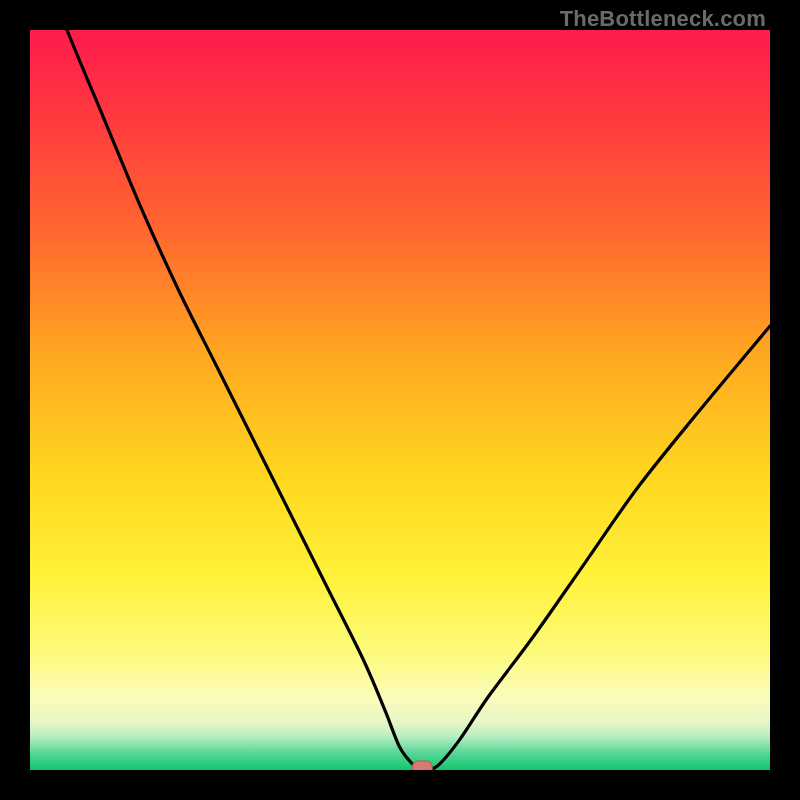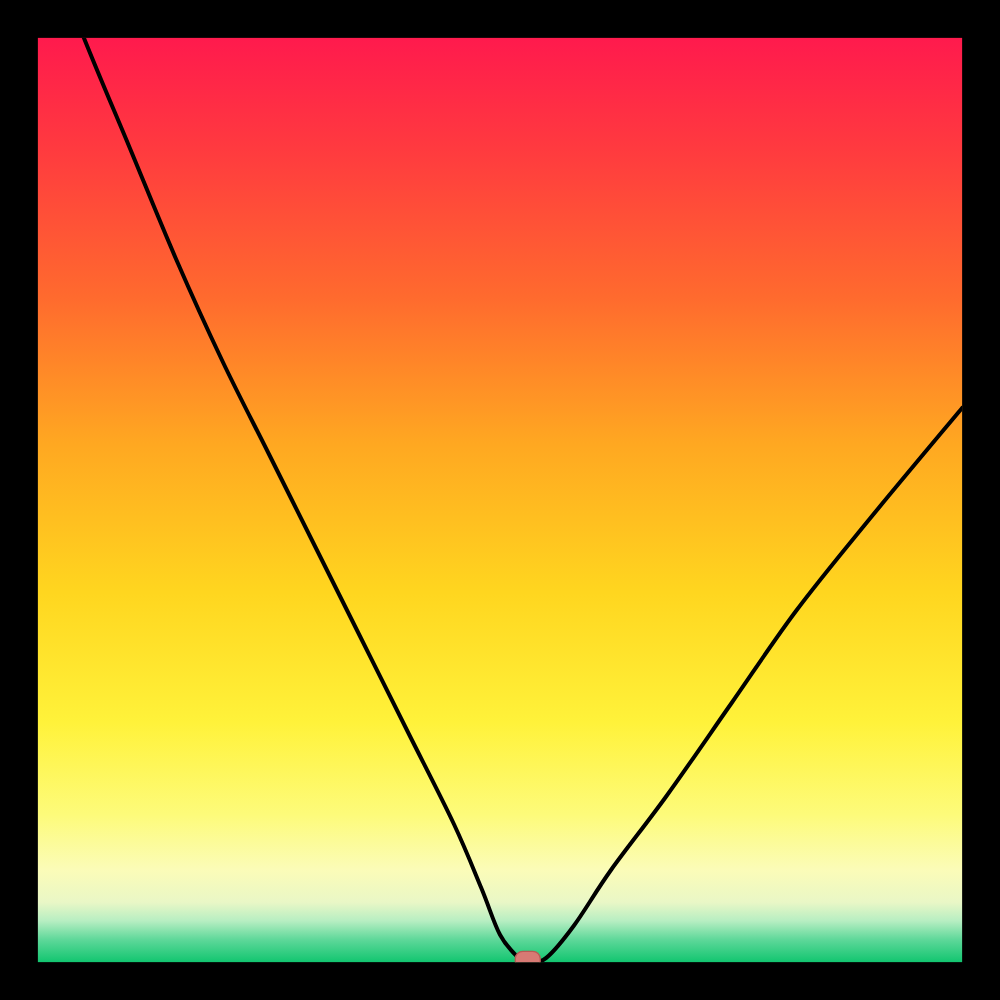--- a/index.html
+++ b/index.html
@@ -76,14 +76,15 @@
       <rect x="0" y="0" width="740" height="740" fill="url(#heat)"></rect>
     </svg>
 
     <svg class="overlay-svg" viewBox="0 0 740 740" preserveAspectRatio="none">
       <path id="curve-path" fill="none" stroke="#000000" stroke-width="3.2" stroke-linecap="round" stroke-linejoin="round" d="M 0 -96.19999999999993 C 6.166666666666667 -80.16666666666661, 24.666666666666664 -30.833333333333314, 37 0 C 49.333333333333336 30.833333333333314, 61.666666666666664 59.199999999999946, 74 88.79999999999995 C 86.33333333333333 118.39999999999996, 98.66666666666667 149.23333333333335, 111 177.60000000000002 C 123.33333333333333 205.9666666666667, 135.66666666666666 233.10000000000002, 148 259 C 160.33333333333334 284.9, 172.66666666666666 308.33333333333326, 185 332.99999999999994 C 197.33333333333334 357.66666666666663, 209.66666666666666 382.3333333333333, 222 407 C 234.33333333333334 431.6666666666667, 246.66666666666666 456.3333333333333, 259 481 C 271.3333333333333 505.6666666666667, 283.6666666666667 530.3333333333334, 296 555 C 308.3333333333333 579.6666666666666, 323.1333333333333 608.0333333333333, 333 629 C 342.8666666666667 649.9666666666667, 349.0333333333333 666, 355.2 680.8 C 361.3666666666667 695.5999999999999, 365.06666666666666 708.55, 370 717.8 C 374.93333333333334 727.05, 381.1 732.5999999999999, 384.8 736.3 C 388.5 740, 388.50000000000006 740, 392.20000000000005 740 C 395.90000000000003 740, 400.83333333333337 741.2333333333333, 407.00000000000006 736.3 C 413.16666666666674 731.3666666666666, 420.56666666666666 722.1166666666667, 429.2 710.4 C 437.8333333333333 698.6833333333333, 446.4666666666667 683.2666666666667, 458.8 666 C 471.1333333333333 648.7333333333333, 487.16666666666674 629, 503.20000000000005 606.8 C 519.2333333333333 584.5999999999999, 537.7333333333333 557.4666666666666, 555 532.8 C 572.2666666666667 508.1333333333333, 588.3 483.4666666666667, 606.8 458.8 C 625.3 434.1333333333333, 643.8 411.93333333333334, 666 384.8 C 688.2 357.6666666666667, 727.6666666666666 310.8, 740 296"></path>
       <rect id="marker" rx="6" ry="6" width="20" height="14" x="382.20000000000005" y="731" fill="#d87a74" stroke="#b85a54" stroke-width="1"></rect>
     </svg>
 
   </div>
 
+  <div class="watermark">TheBottleneck.com</div>
 
 </div>
 
 </body></html>

